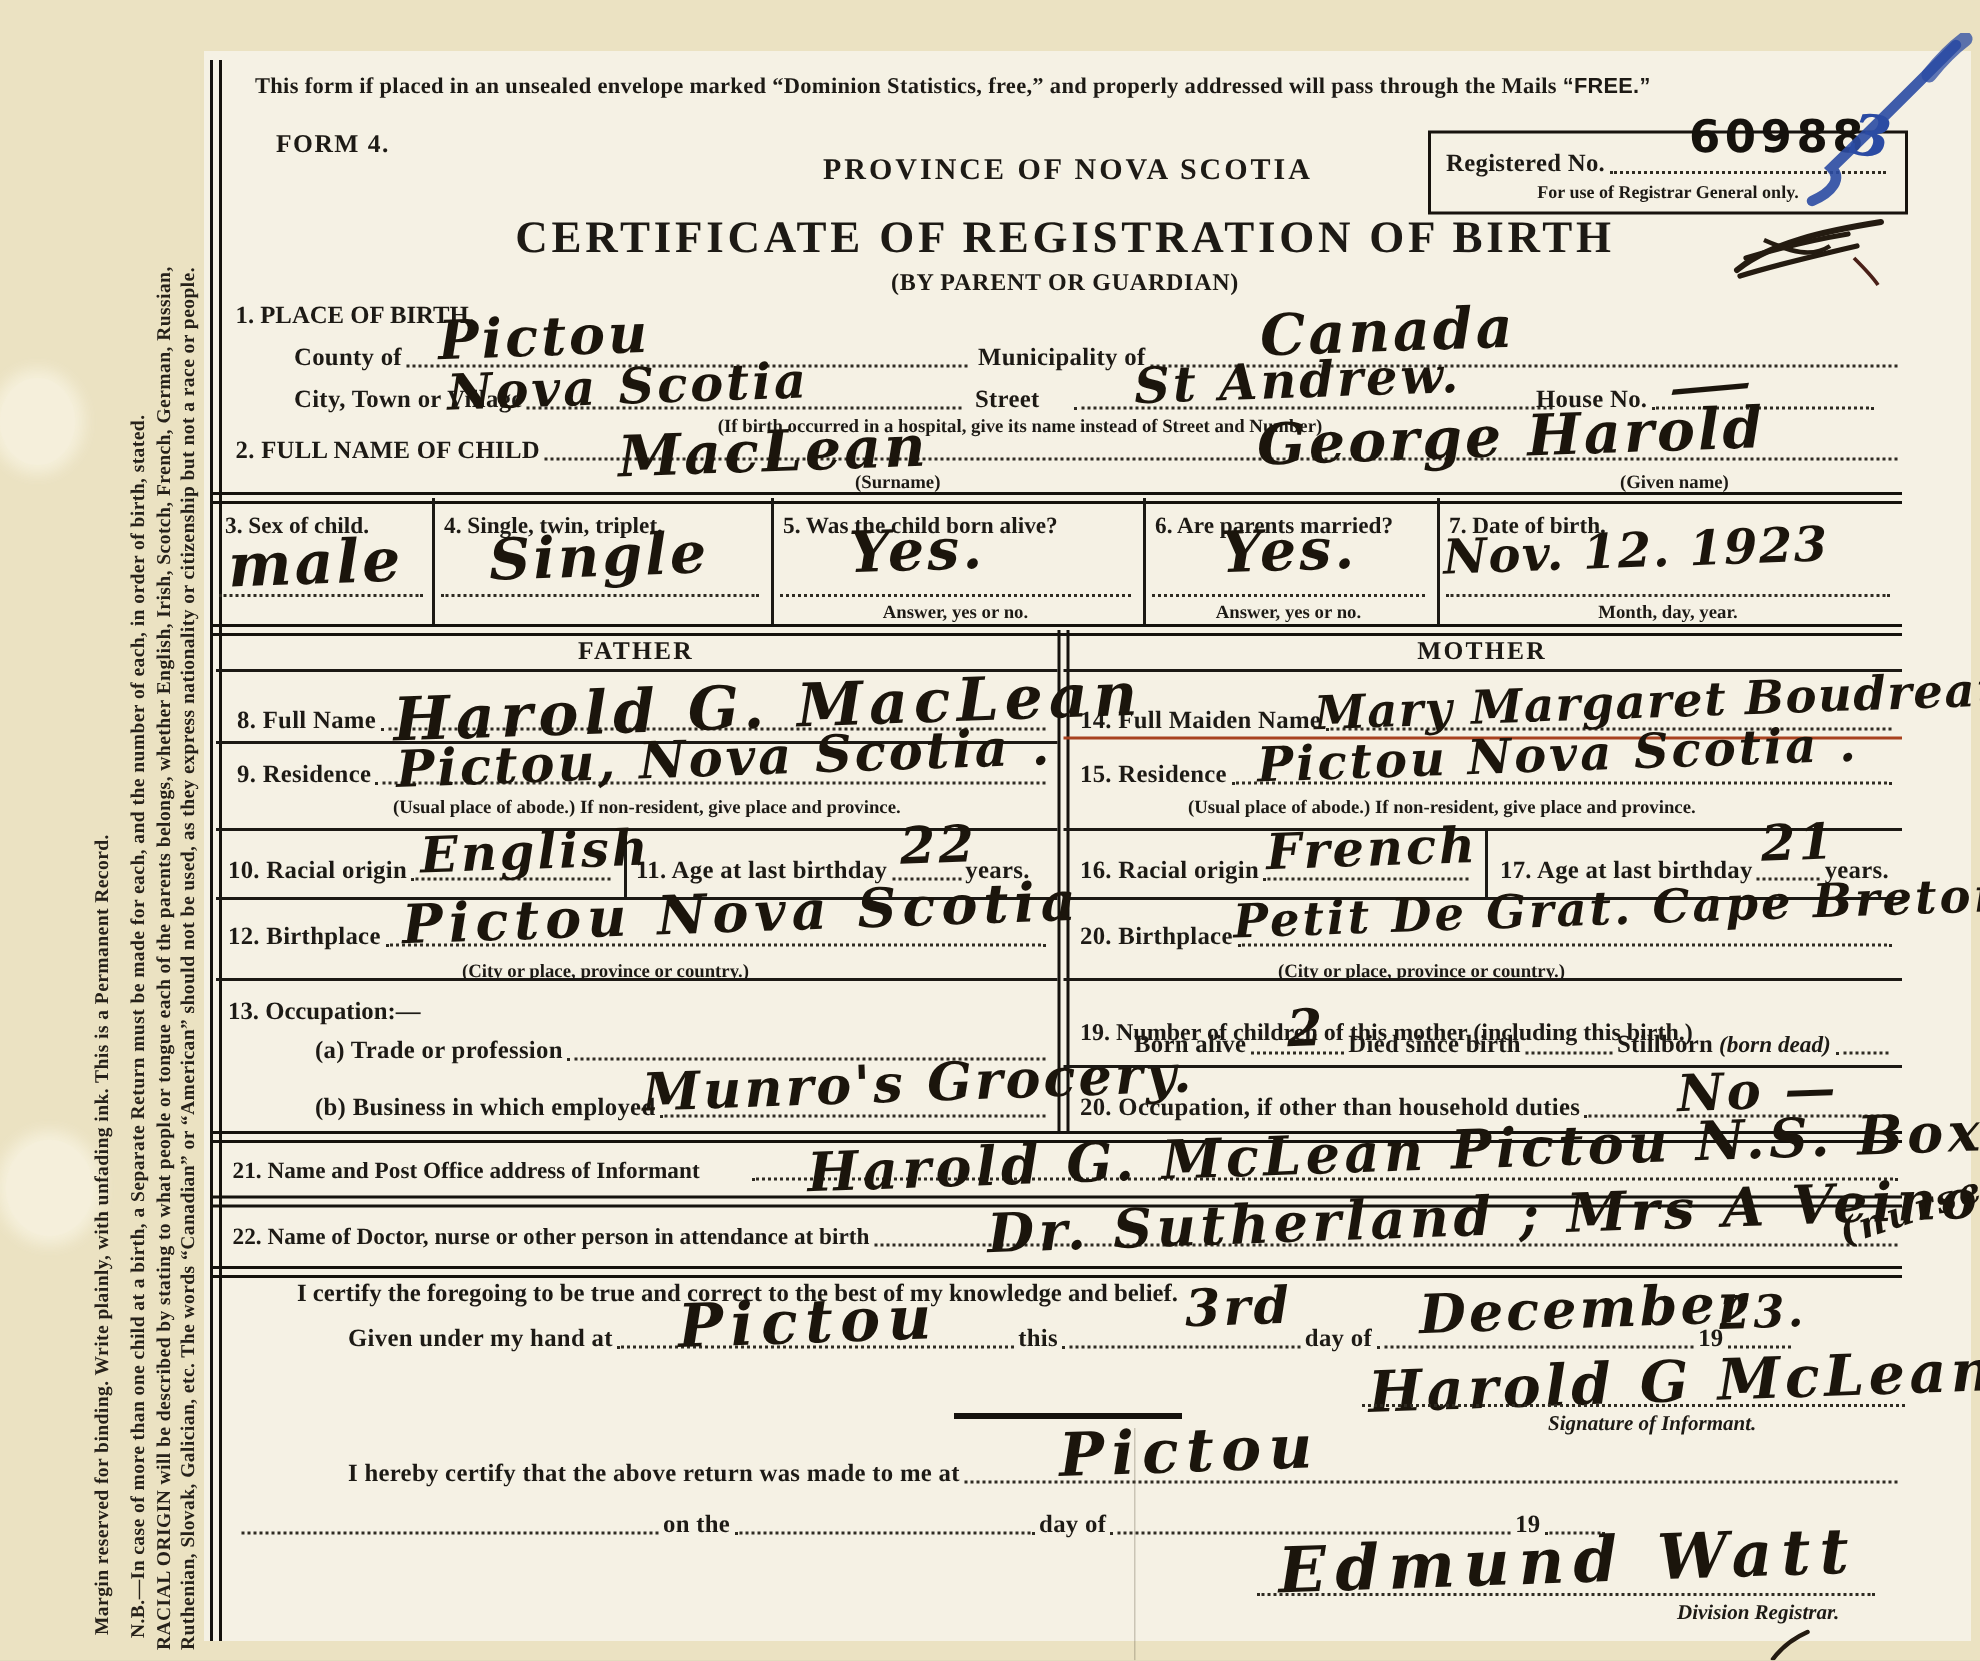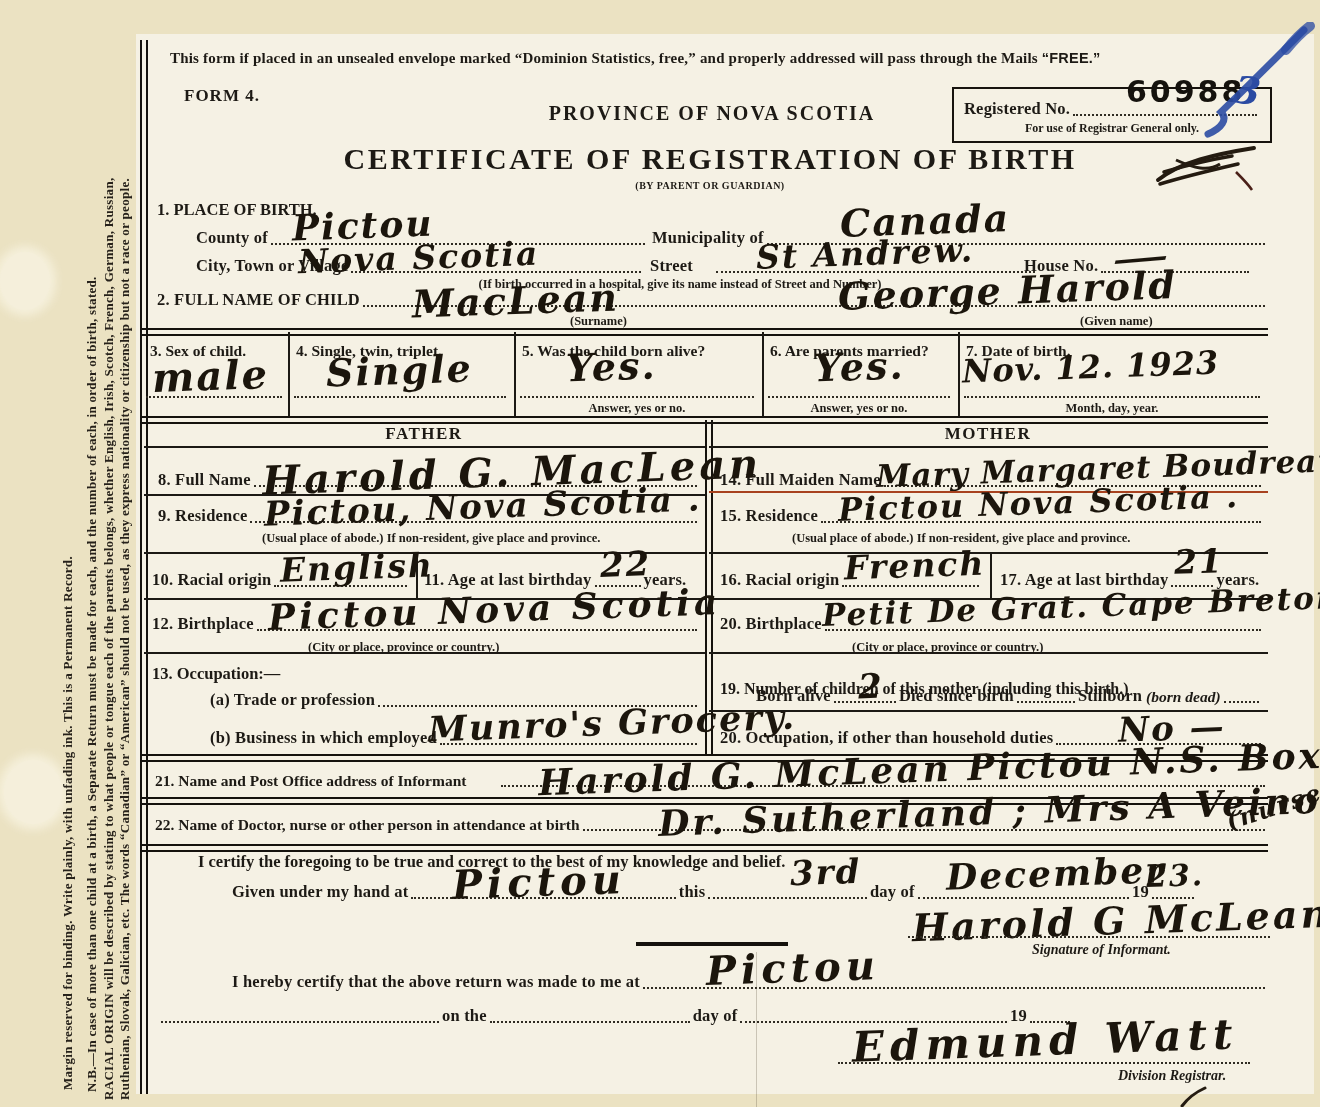--- a/index.html
+++ b/index.html
@@ -66,21 +66,21 @@
     <path d="M96,28 C104,18 112,10 120,4" stroke="#2b4ba3" stroke-width="10" fill="none" stroke-linecap="round" opacity="0.75"></path>
   </svg>
 
   <div class="hdr ctr" style="left:250px;top:142px;width:920px;font-size:30px;letter-spacing:2.5px;">CERTIFICATE OF REGISTRATION OF BIRTH</div>
   <svg style="position:absolute;left:1150px;top:138px;" width="112" height="58" viewBox="0 0 112 58">
     <path d="M8,42 C30,24 66,16 104,10" stroke="#241b11" stroke-width="4" fill="none" stroke-linecap="round"></path>
     <path d="M14,34 C34,28 58,22 82,18 M10,46 C36,38 62,32 88,26" stroke="#241b11" stroke-width="3.5" fill="none" stroke-linecap="round"></path>
     <path d="M26,22 C44,30 58,34 70,26" stroke="#241b11" stroke-width="3" fill="none"></path>
     <path d="M86,34 C92,40 98,46 102,52" stroke="#4a2018" stroke-width="2.5" fill="none"></path>
   </svg>
-  <div class="hdr ctr" style="left:460px;top:180px;width:500px;font-size:10px;letter-spacing:.5px;">(BY PARENT OR GUARDIAN)</div>
+  <div class="hdr ctr" style="left:460px;top:180px;width:500px;font-size:16px;letter-spacing:.5px;">(BY PARENT OR GUARDIAN)</div>
 
   <div class="hdr" style="left:157px;top:200px;font-size:16.5px;">1. PLACE OF BIRTH.</div>
 
   <div class="fline" style="left:196px;top:222px;width:452px;">
     <span class="lbl">County of</span>
     <span class="dots"></span>
   </div>
   <div class="fline" style="left:652px;top:222px;width:616px;">
     <span class="lbl">Municipality of</span>
     <span class="dots"></span>

